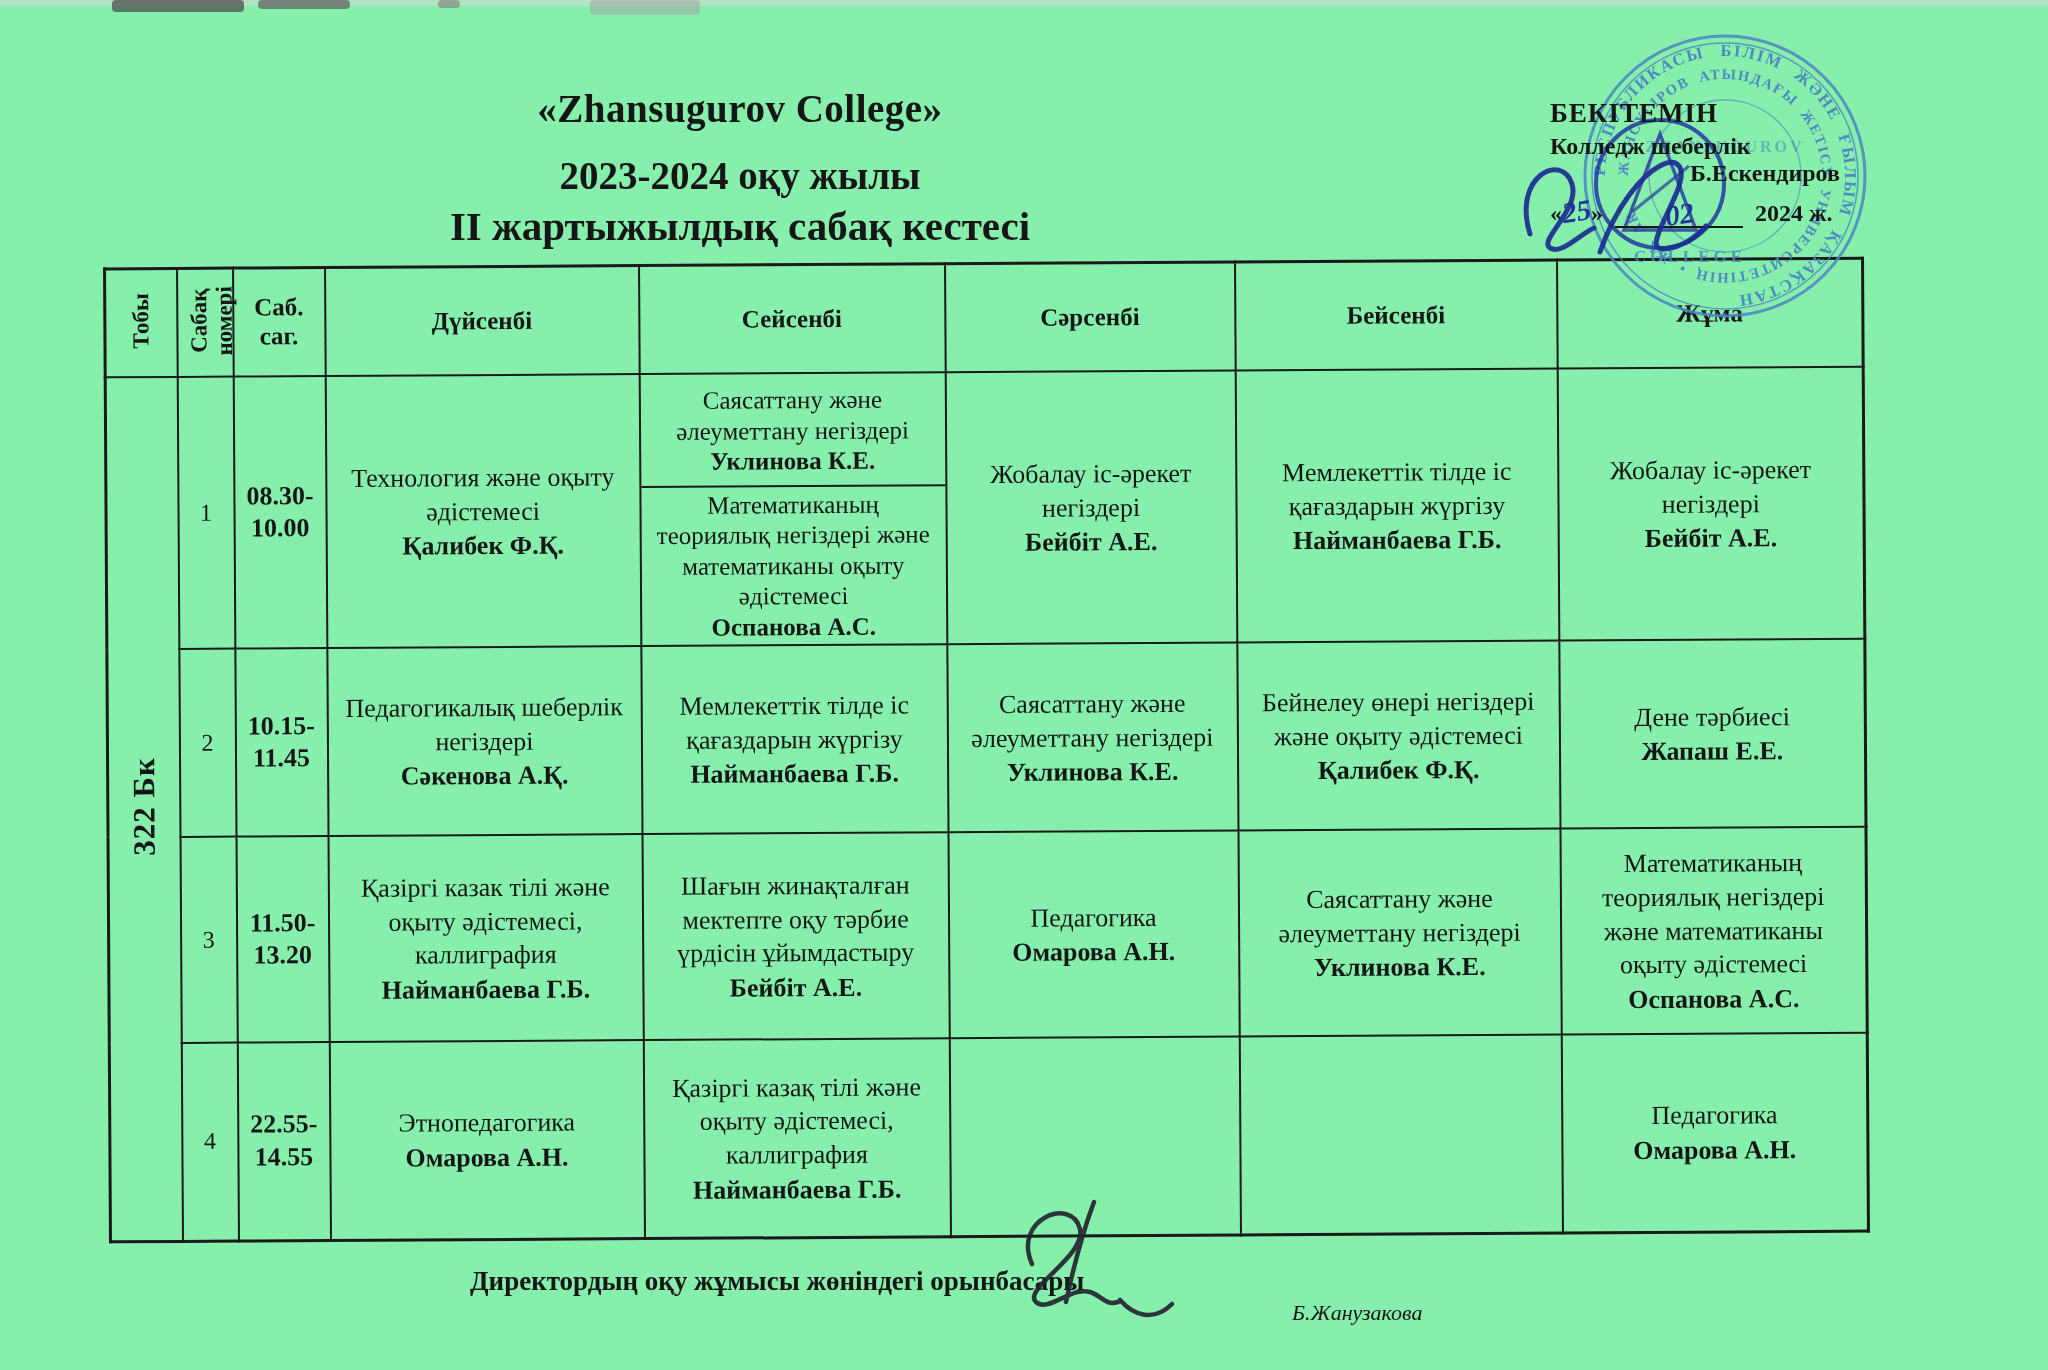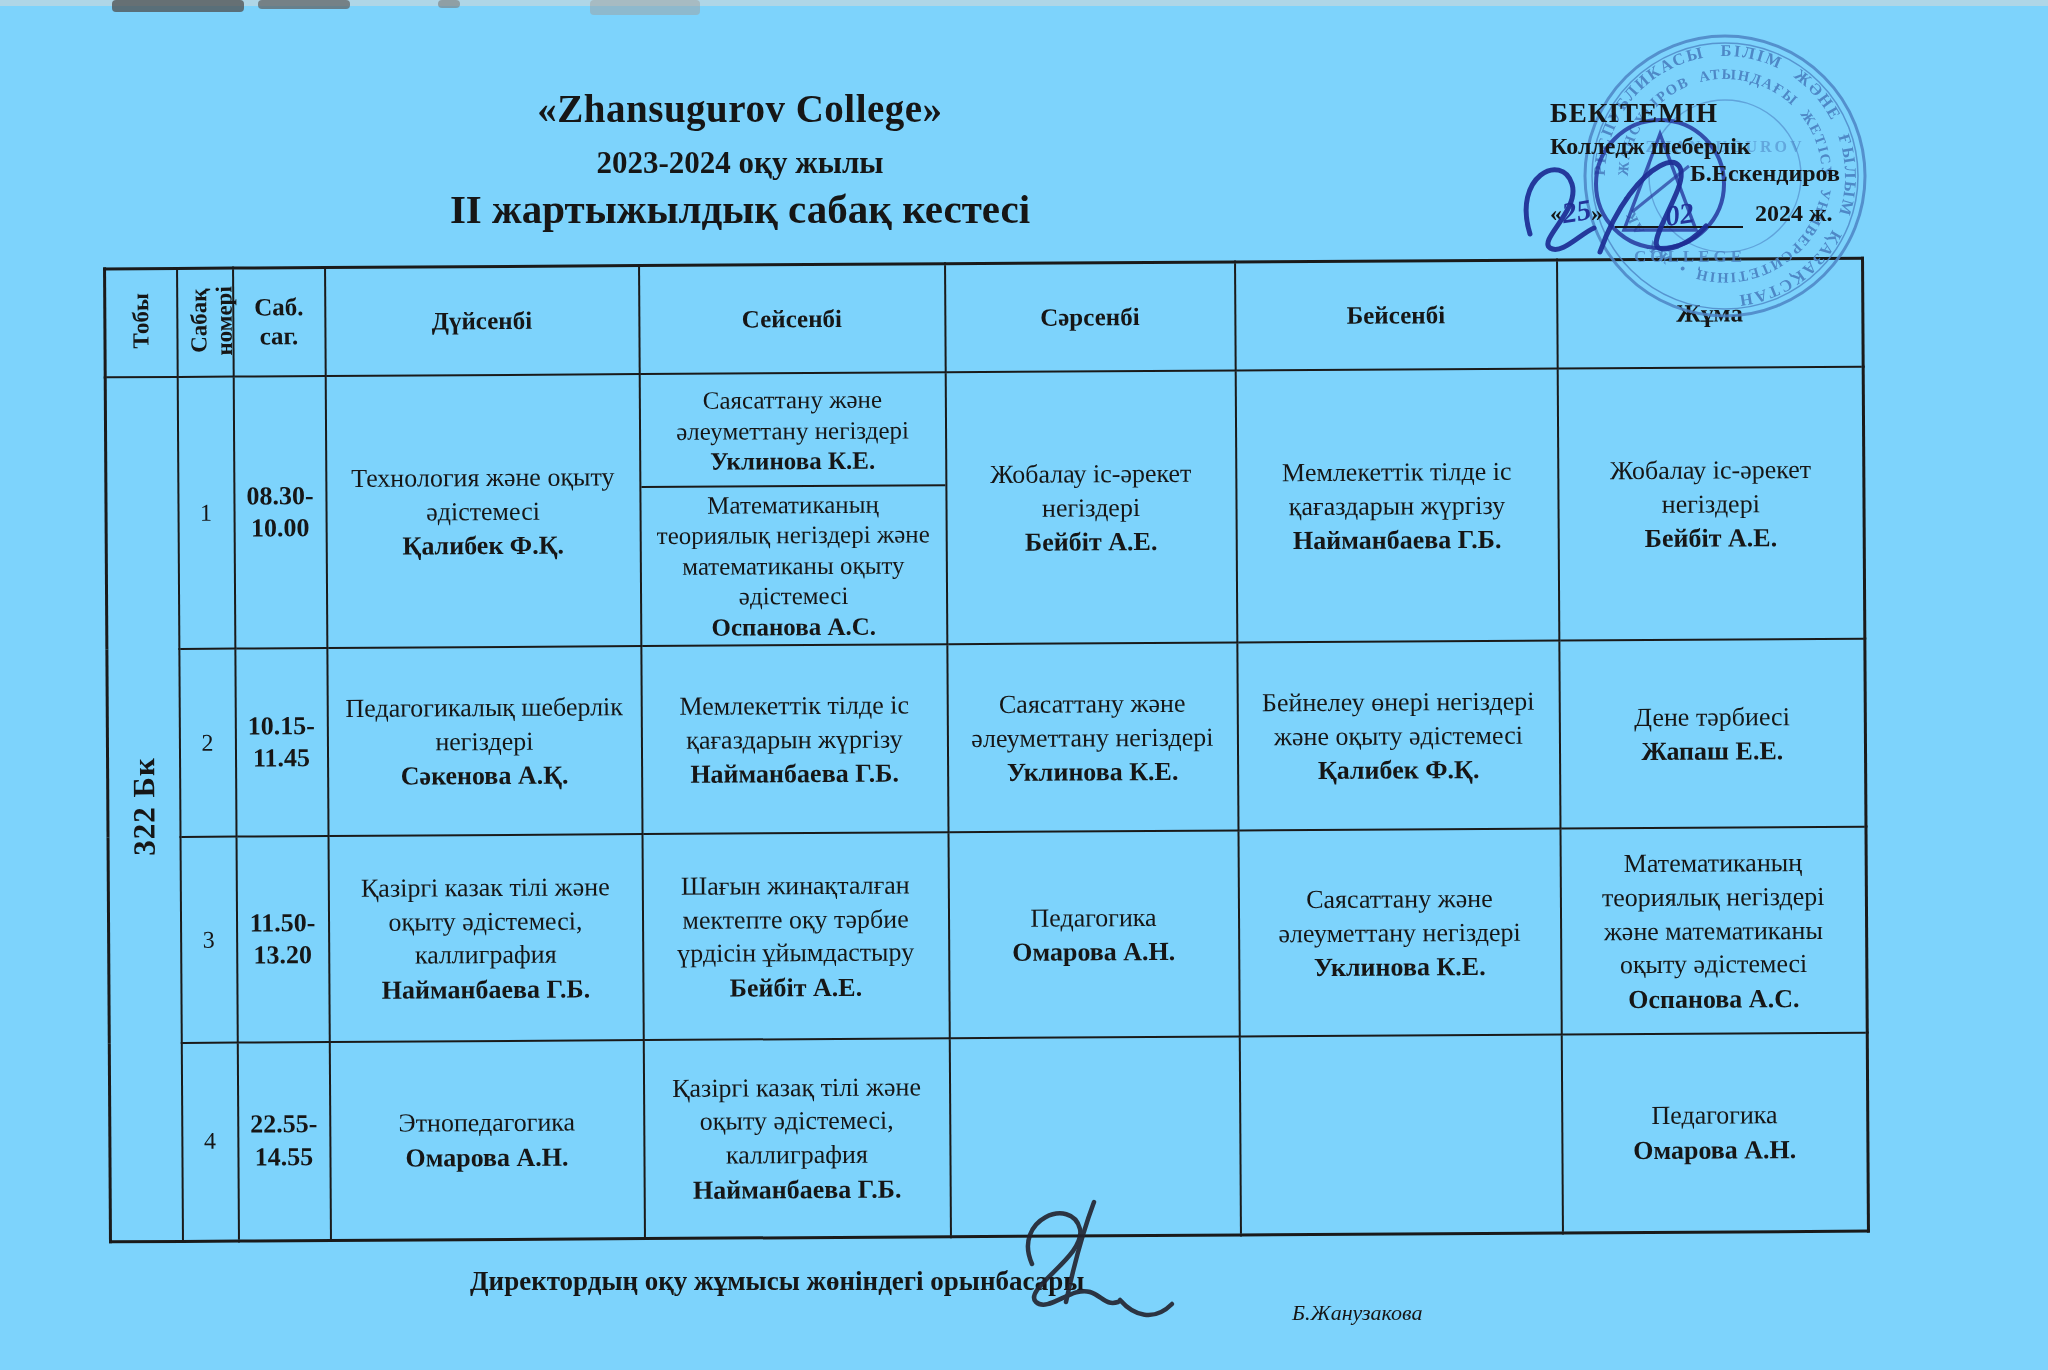--- a/index.html
+++ b/index.html
@@ -1,34 +1,34 @@
 <!DOCTYPE html>
 <html><head>
 <meta charset="utf-8">
 <style>
   * { box-sizing: border-box; }
   html,body { margin:0; padding:0; background:#e9e9e9; }
   .page {
     position:relative; width:2048px; height:1370px;
-    background:#7dd3fc; overflow:hidden;
+    background:#86efac; overflow:hidden;
     font-family:"Liberation Serif","DejaVu Serif",serif; color:#161616;
   }
 
   
   .edge-band { position:absolute; left:0; top:0; width:100%; height:6px; background:#d8d8d6; opacity:.55; }
   .smudge { position:absolute; border-radius:4px; }
   .sm1 { left:112px; top:0; width:132px; height:12px; background:#4d4d4d; opacity:.75; }
   .sm2 { left:258px; top:0; width:92px;  height:9px;  background:#5d5d5d; opacity:.7; }
   .sm3 { left:438px; top:0; width:22px;  height:8px;  background:#7a7a7a; opacity:.6; }
   .sm4 { left:590px; top:0; width:110px; height:15px; background:#a0a09e; opacity:.5; }
 
   
   .title { position:absolute; left:340px; top:86px; width:800px; text-align:center; font-weight:bold; }
   .title .t1 { font-size:39px; letter-spacing:.5px; }
-  .title .t2 { font-size:31px; margin-top:14px; }
+  .title .t2 { font-size:39px; margin-top:22px; }
   .title .t3 { font-size:41px; margin-top:4px; }
 
   
   .table-wrap { position:absolute; left:106px; top:262px; transform:rotate(-0.35deg); transform-origin:50% 50%; }
   table.schedule { border-collapse:collapse; table-layout:fixed; width:1758px; border:3px solid #1a1a1a; }
   .schedule th, .schedule td { border:2px solid #1a1a1a; text-align:center; vertical-align:middle; padding:4px 8px; }
   tr.hdr { height:100px; }
   tr.r1  { height:272px; }
   tr.r2  { height:188px; }
   tr.r3  { height:206px; }

